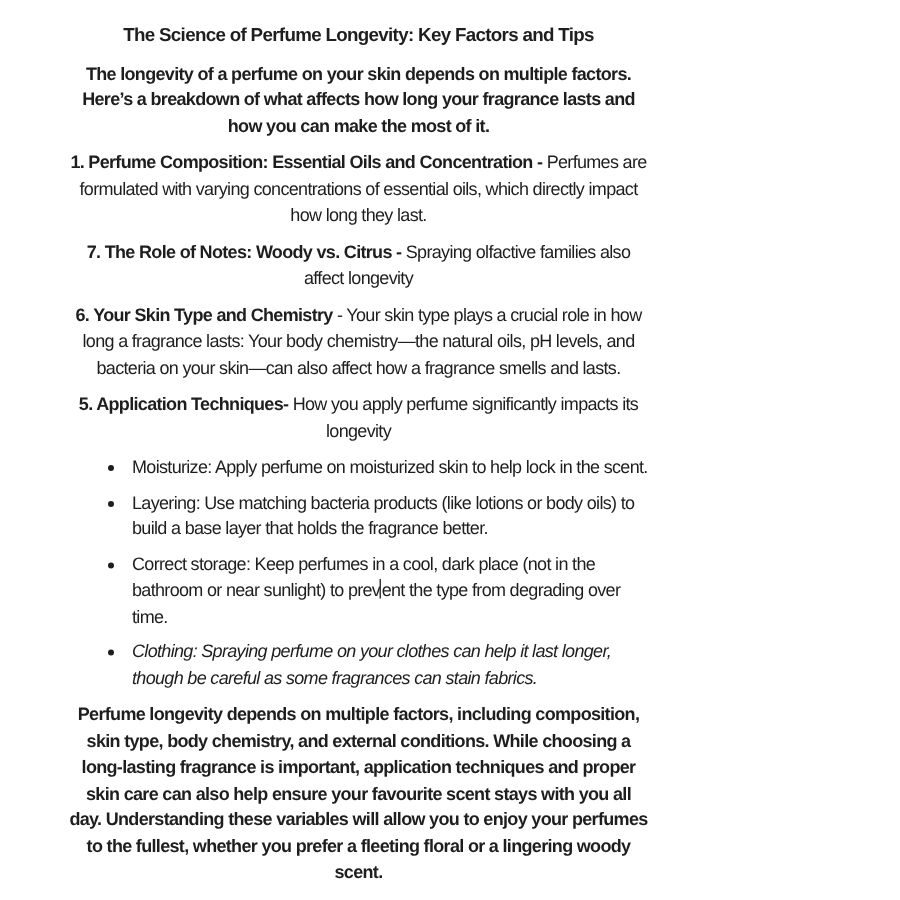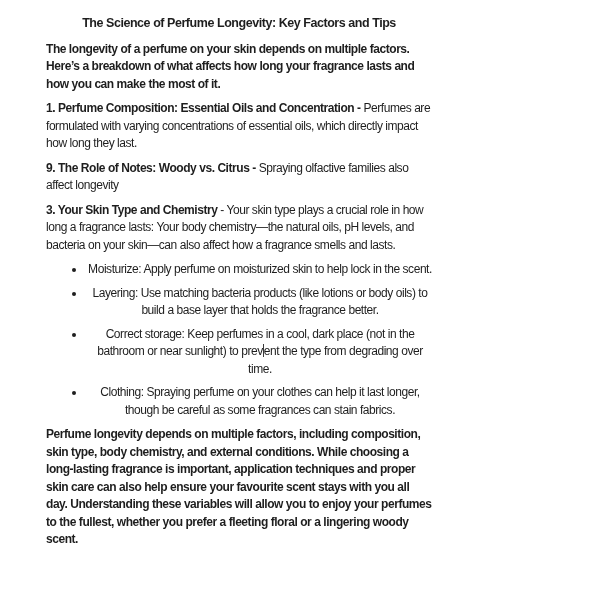--- a/index.html
+++ b/index.html
@@ -23,39 +23,40 @@
     cursor: text;
   }
   .doc-title {
     text-align: center;
     font-weight: 700;
     font-size: 12.5px;
     margin: 0 0 8px 0;
   }
   p.para {
     margin: 0 0 7px 0;
+    text-align: center;
   }
   .bold-para {
     font-weight: 700;
   }
   strong.lead {
     font-weight: 700;
     margin-top: 36px;
   }
   ul.tips-list {
     margin: 0 0 7px 0;
     padding-left: 40px;
-    text-align: center;
   }
   ul.tips-list li {
     margin: 0 0 6px 0;
     padding-left: 2px;
   }
   ul.tips-list li:last-child {
     margin-bottom: 0;
+    font-style: italic;
   }
   .caret {
     display: inline-block;
     width: 1px;
     height: 13px;
     background: #3a3a3a;
     vertical-align: -2px;
     margin: 0 0 0 0;
   }
 </style>
@@ -63,25 +64,26 @@
 <body>
 
 <div class="doc-page">
 
   <p class="doc-title">The Science of Perfume Longevity: Key Factors and Tips</p>
 
   <p class="para bold-para">The longevity of a perfume on your skin depends on multiple factors. Here’s a breakdown of what affects how long your fragrance lasts and how you can make the most of it.</p>
 
   <p class="para"><strong class="lead">1. Perfume Composition: Essential Oils and Concentration -</strong><span> Perfumes are formulated with varying concentrations of essential oils, which directly impact how long they last.</span></p>
 
-  <p class="para"><strong class="lead">9. The Role of Notes: Woody vs. Citrus -</strong><span> Spraying olfactive families also affect longevity</span></p>
+  <p class="para"><strong class="lead">7. The Role of Notes: Woody vs. Citrus -</strong><span> Spraying olfactive families also affect longevity</span></p>
 
-  <p class="para"><strong class="lead">3. Your Skin Type and Chemistry</strong><span> - Your skin type plays a crucial role in how long a fragrance lasts: Your body chemistry—the natural oils, pH levels, and bacteria on your skin—can also affect how a fragrance smells and lasts.</span></p>
+  <p class="para"><strong class="lead">6. Your Skin Type and Chemistry</strong><span> - Your skin type plays a crucial role in how long a fragrance lasts: Your body chemistry—the natural oils, pH levels, and bacteria on your skin—can also affect how a fragrance smells and lasts.</span></p>
 
 
+  <p class="para"><strong class="lead">5. Application Techniques-</strong><span> How you apply perfume significantly impacts its longevity</span></p>
 
 
 
   <ul class="tips-list">
     <li>Moisturize: Apply perfume on moisturized skin to help lock in the scent.</li>
     <li>Layering: Use matching bacteria products (like lotions or body oils) to build a base layer that holds the fragrance better.</li>
     <li><span>Correct storage: Keep perfumes in a cool, dark place (not in the bathroom or near sunlight) to prev</span><span class="caret"></span><span>ent the type from degrading over time.</span></li>
     <li>Clothing: Spraying perfume on your clothes can help it last longer, though be careful as some fragrances can stain fabrics.</li>
   </ul>
 

